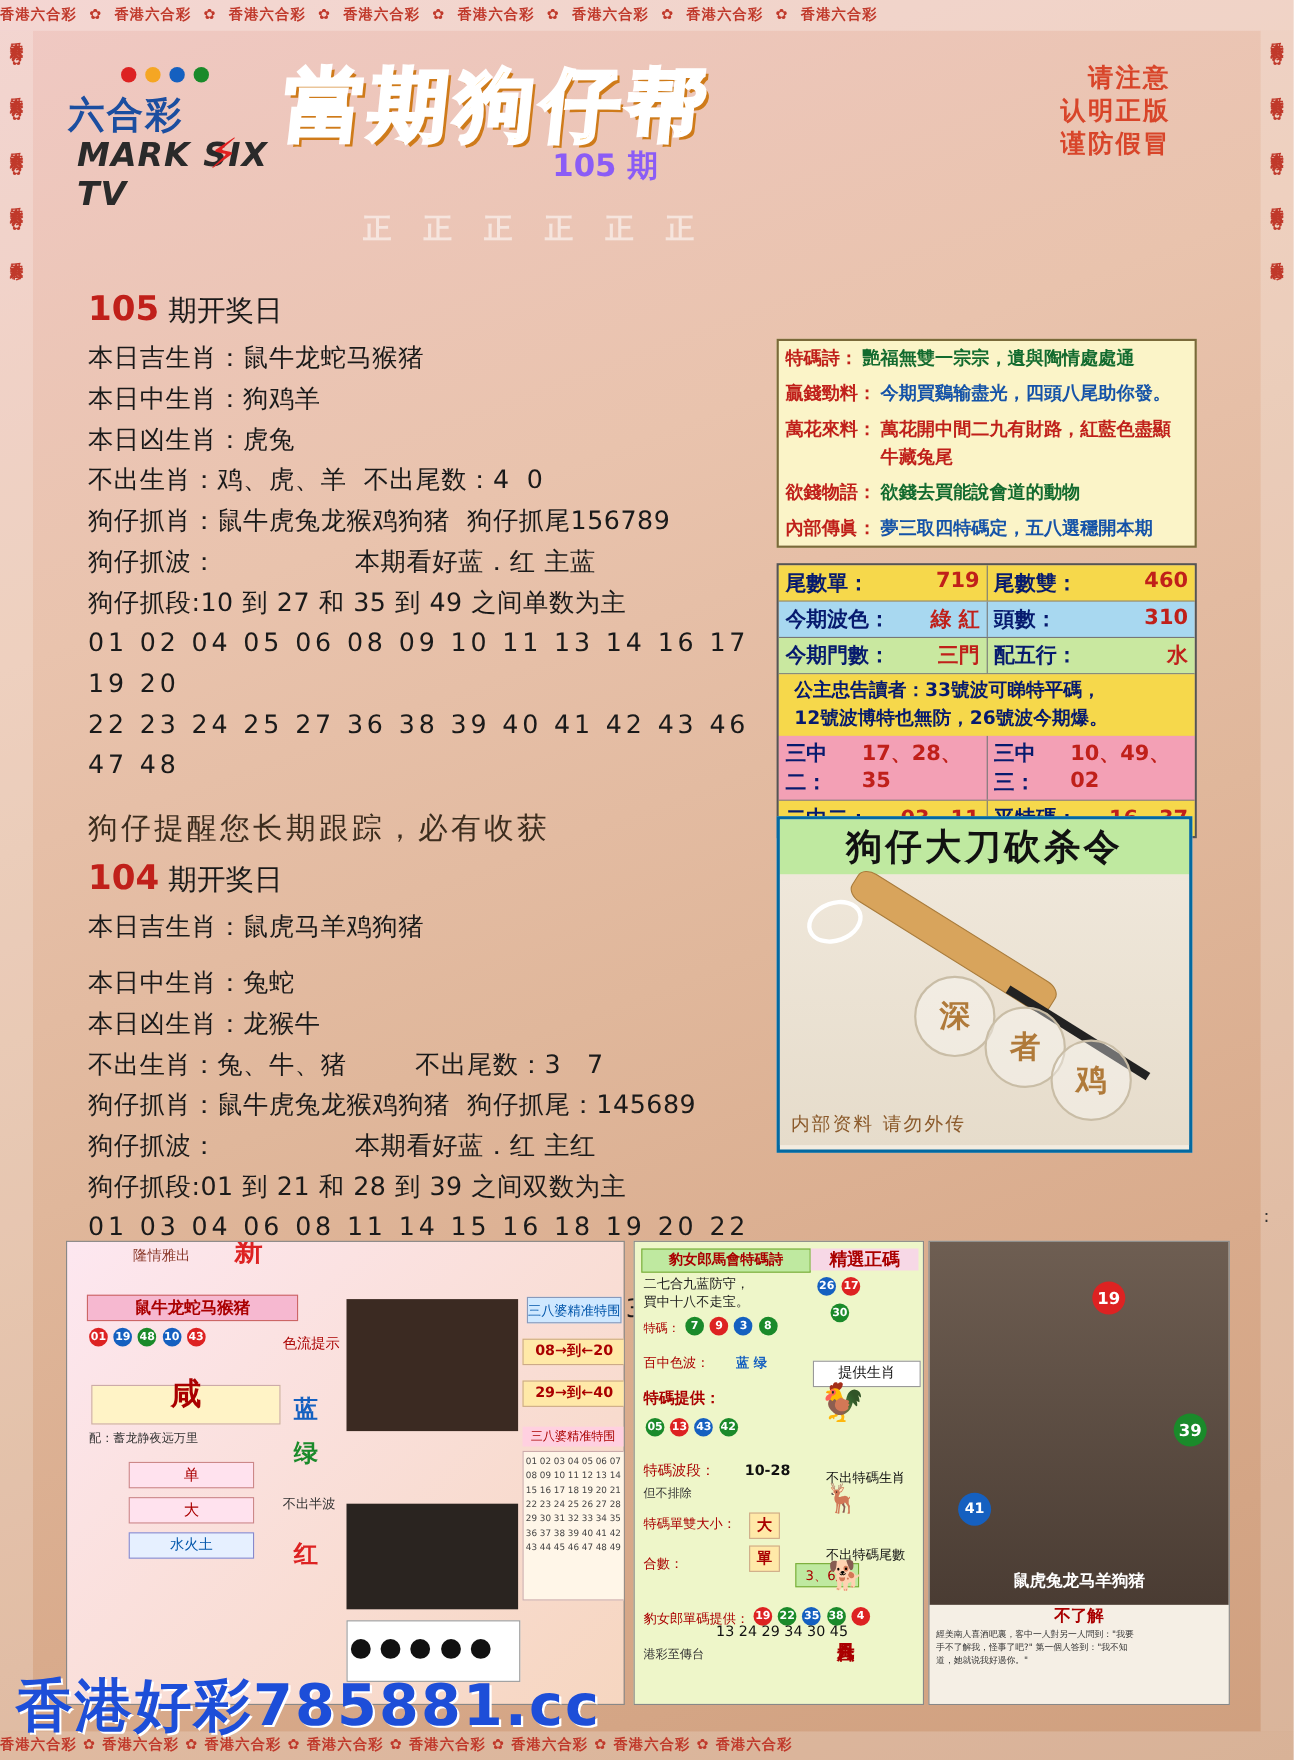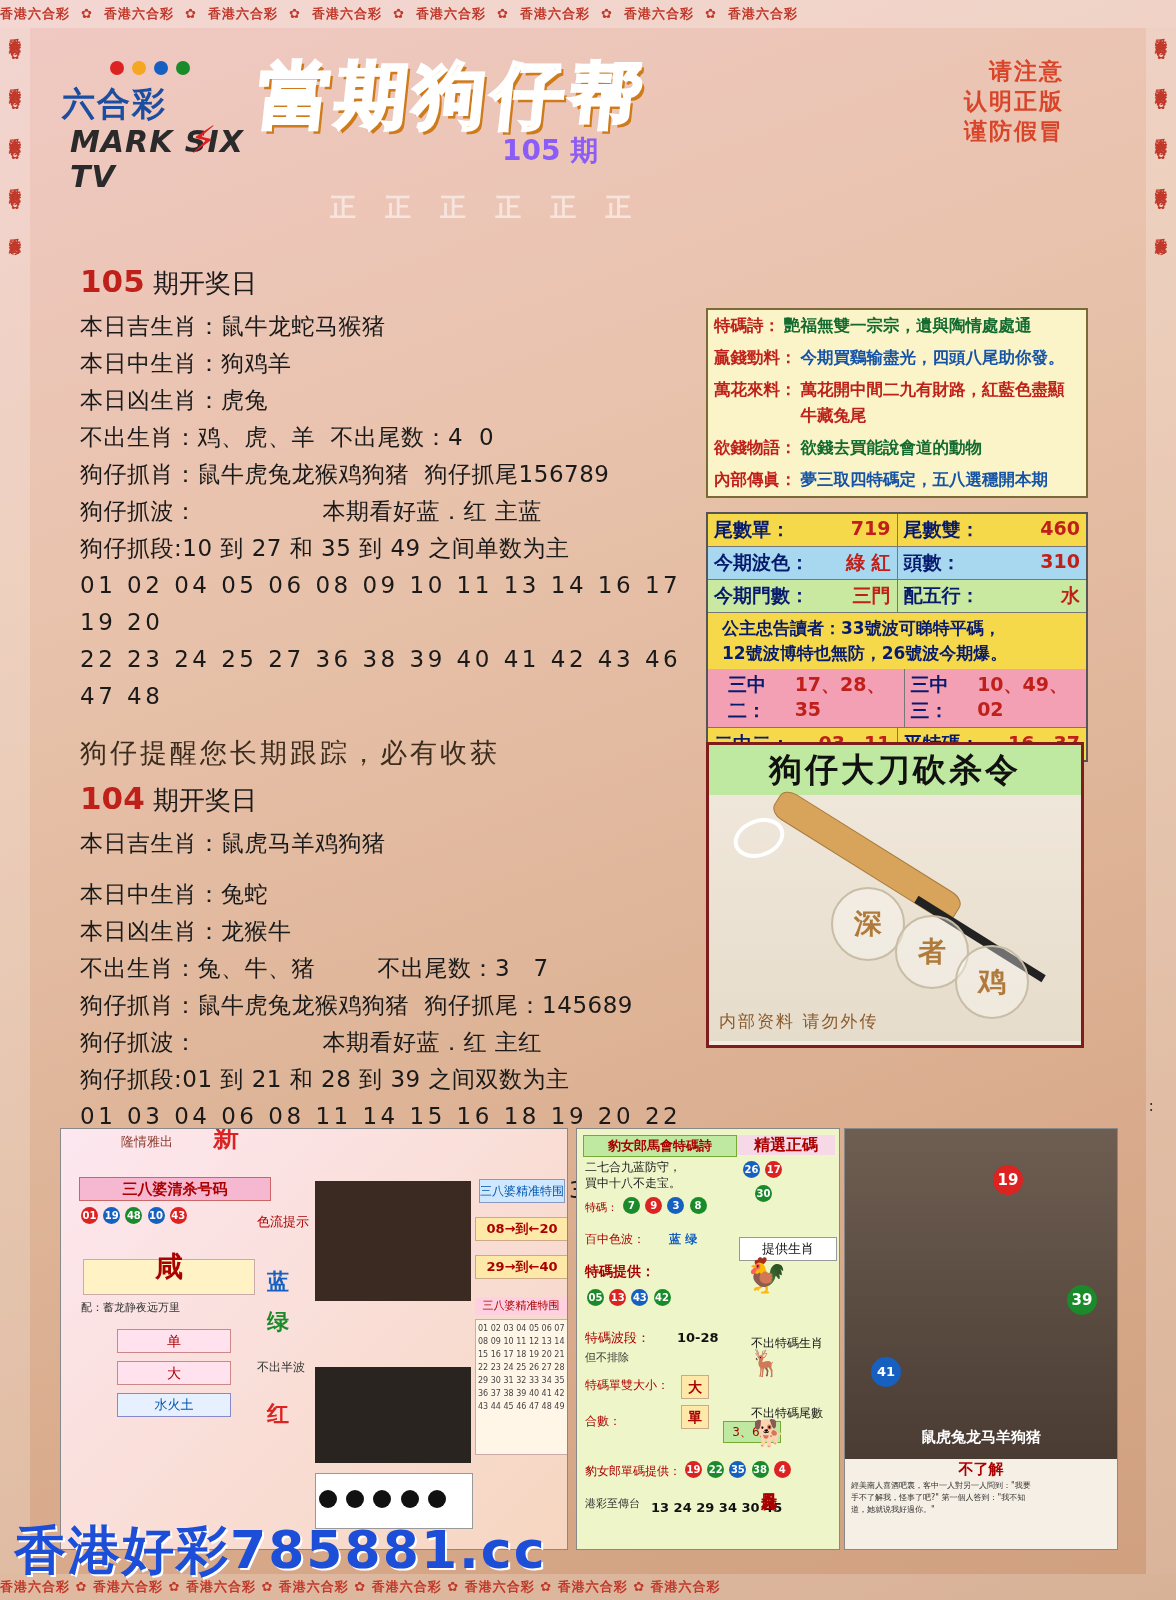--- a/index.html
+++ b/index.html
@@ -59,27 +59,27 @@
 
   
   .stats{position:absolute;left:706px;top:512px;width:378px;border:2px solid #555;}
   .srow{display:flex;border-bottom:1px solid #777;}
   .scell{flex:1;padding:3px 6px;font-size:19px;font-weight:bold;display:flex;justify-content:space-between;}
   .scell+.scell{border-left:1px solid #777;}
   .r1{background:#f6d84b;}
   .r2{background:#a8d8f0;}
   .r3{background:#c9e8a0;}
   .note{background:#f6d84b;padding:3px 14px;font-size:17px;line-height:25px;color:#061a6e;font-weight:bold;}
-  .r4{background:#f3a0b5;padding-left:14px;}
+  .r4{background:#f3a0b5;}
   .r5{background:#f6d84b;}
   .sk{color:#061a6e;}
   .sv{color:#c0201a;}
 
   
-  .knife{position:absolute;left:706px;top:742px;width:372px;height:300px;border:3px solid #7f1d1d;background:#f3ece0;}
+  .knife{position:absolute;left:706px;top:742px;width:372px;height:300px;border:3px solid #0369a1;background:#f3ece0;}
   .knife .kt{height:50px;background:#bfe9a0;display:flex;align-items:center;justify-content:center;}
   .knife .kt span{font-size:33px;font-weight:bold;color:#111;letter-spacing:3px;}
   .knife .kb{position:relative;height:246px;background:linear-gradient(180deg,#efe7da,#e6dccb);}
   .knife .kfoot{position:absolute;left:10px;bottom:8px;font-size:17px;color:#8b5a2b;letter-spacing:2px;}
   .blade{position:absolute;left:52px;top:46px;width:210px;height:28px;background:#d8a45c;
       border-radius:14px/10px;transform:rotate(32deg);border:1px solid #a97b3a;}
   .handle{position:absolute;left:196px;top:140px;width:150px;height:8px;background:#222;transform:rotate(32deg);}
   .ring{position:absolute;left:24px;top:24px;width:44px;height:30px;border:4px solid #fff;border-radius:50%;transform:rotate(-20deg);}
   .coin{position:absolute;width:70px;height:70px;border-radius:50%;border:2px solid #c9bda6;
       background:rgba(255,255,255,0.35);display:flex;align-items:center;justify-content:center;
@@ -258,21 +258,21 @@
   </div>
 </div>
 
 <div class="sidecolon">:</div>
 
 <div class="thumbs">
 
   <div class="tb tb1">
     <div class="mini" style="left:60px;top:6px;font-size:13px;color:#8b3a2b;">隆情雅出</div>
     <div class="mini" style="left:152px;top:2px;font-size:26px;color:#d22;font-weight:bold;">新</div>
-    <div class="mini" style="left:18px;top:48px;width:190px;height:22px;background:#f6b8d0;border:1px solid #c66;text-align:center;font-size:15px;color:#a00;font-weight:bold;line-height:22px;">三八婆清杀号码</div>
+    <div class="mini" style="left:18px;top:48px;width:190px;height:22px;background:#f6b8d0;border:1px solid #c66;text-align:center;font-size:15px;color:#a00;font-weight:bold;line-height:22px;">鼠牛龙蛇马猴猪</div>
     <div class="mini" style="left:20px;top:78px;">
       <span class="ball b-red">01</span>
       <span class="ball b-blue">19</span>
       <span class="ball b-green">48</span>
       <span class="ball b-blue">10</span>
       <span class="ball b-red">43</span>
     </div>
     <div class="mini" style="left:22px;top:130px;width:170px;height:34px;background:#fff3c6;border:1px solid #caa;text-align:center;font-size:28px;color:#a00;font-weight:bold;">咸</div>
     <div class="mini" style="left:20px;top:172px;font-size:11px;color:#333;">配：蓄龙静夜远万里</div>
     <div class="mini" style="left:56px;top:200px;width:112px;height:22px;background:#ffe2ee;border:1px solid #c88;text-align:center;line-height:22px;font-size:14px;color:#a00;">单</div>
@@ -331,21 +331,21 @@
     <div class="mini" style="left:146px;top:292px;width:56px;height:20px;background:#bfe9a0;border:1px solid #7a3;text-align:center;line-height:20px;font-size:12px;color:#a00;">3、6尾</div>
     <div class="mini" style="left:8px;top:336px;font-size:12px;color:#a00;">豹女郎單碼提供：</div>
     <div class="mini" style="left:108px;top:332px;">
       <span class="ball b-red">19</span>
       <span class="ball b-green">22</span>
       <span class="ball b-blue">35</span>
       <span class="ball b-green">38</span>
       <span class="ball b-red">4</span>
     </div>
     <div class="mini" style="left:8px;top:368px;font-size:11px;color:#333;">港彩至傳台</div>
-    <div class="mini" style="left:74px;top:372px;font-size:13px;color:#111;font-weight:bold;">13 24 29 34 30 45</div>
+    <div class="mini" style="left:74px;top:348px;font-size:13px;color:#111;font-weight:normal;">13 24 29 34 30 45</div>
     <div class="mini" style="left:160px;top:6px;width:98px;height:20px;background:#f7d8e6;text-align:center;line-height:20px;font-size:16px;color:#a00;font-weight:bold;">精選正碼</div>
     <div class="mini" style="left:166px;top:32px;">
       <span class="ball b-blue">26</span>
       <span class="ball b-red">17</span>
     </div>
     <div class="mini" style="left:178px;top:56px;">
       <span class="ball b-green">30</span>
     </div>
     <div class="mini" style="left:162px;top:108px;width:96px;height:22px;background:#fff;border:1px solid #999;text-align:center;line-height:22px;font-size:13px;color:#111;">提供生肖</div>
     <div class="mini" style="left:168px;top:140px;font-size:34px;">🐓</div>

